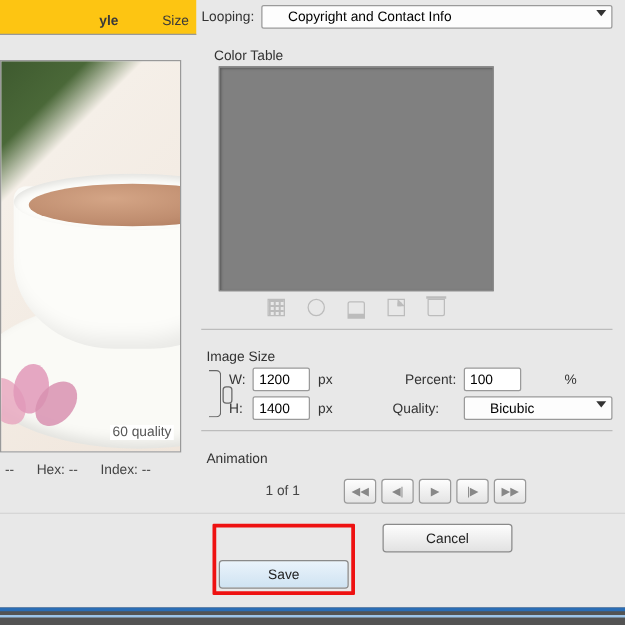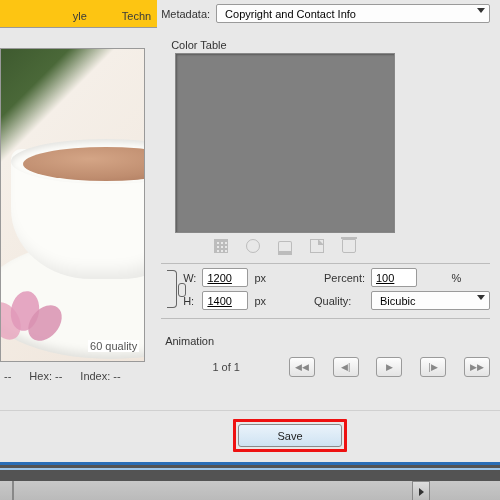--- a/index.html
+++ b/index.html
@@ -2,21 +2,21 @@
 <html><head>
 <meta charset="utf-8">
 <style>
 * { box-sizing: border-box; margin: 0; padding: 0; font-family: Tahoma, Arial, sans-serif; font-size: 11px; }
 body { background: #e8e8e8; width: 500px; height: 500px; overflow: hidden; position: relative; }
 
 .main { display: flex; background: #e8e8e8; height: 410px; }
 
 .left-panel { width: 210px; background: #e8e8e8; position: relative; }
 .yellow-bar { background: #fdc512; color: #3a3a3a; height: 28px; line-height: 28px; text-align: right; padding-right: 6px; font-size: 18px; overflow: hidden; border-bottom: 1px solid #999; }
-.yellow-bar span:first-child { margin-right: 30px; }
+.yellow-bar span:first-child { margin-right: 30px; font-weight: bold; }
 
 .preview-frame { border: 1px solid #999; background: #fff; position: absolute; left: 0; top: 48px; right: 12px; bottom: 48px; box-shadow: inset 0 0 0 1px #ccc; overflow: hidden; }
 .preview-img { width: 100%; height: 100%; position: relative; background: linear-gradient(135deg, #3e5a2f 0%, #4a6838 15%, #f5efe8 25%, #f0e6dc 100%); }
 .cup { position: absolute; left: 0; top: 70px; width: 200px; height: 180px; }
 .saucer { position: absolute; left: -20px; top: 120px; width: 260px; height: 120px; background: #fafaf6; border-radius: 50%; box-shadow: inset 0 -5px 10px rgba(0,0,0,0.1); }
 .cup-body { position: absolute; left: 10px; top: 30px; width: 190px; height: 130px; background: #fcfcf9; border-radius: 10px 10px 80px 80px / 10px 10px 70px 70px; box-shadow: inset -8px -8px 15px rgba(0,0,0,0.08); }
 .cup-rim { position: absolute; left: 10px; top: 20px; width: 190px; height: 45px; background: #fcfcf9; border-radius: 50%; box-shadow: inset 0 3px 6px rgba(0,0,0,0.1); }
 .coffee { position: absolute; left: 22px; top: 28px; width: 166px; height: 34px; background: radial-gradient(ellipse at 40% 35%, #d4a586 0%, #bf8d6f 60%, #a8755a 100%); border-radius: 50%; }
 .flower { position: absolute; left: -10px; bottom: 10px; width: 80px; height: 60px; }
 .petal { position: absolute; width: 28px; height: 40px; background: #e8a8c0; border-radius: 50% 50% 50% 50%; opacity: 0.85; }
@@ -25,72 +25,72 @@
 .petal:nth-child(3){ left:40px; top:12px; transform:rotate(40deg); background:#d890b0; }
 
 .quality-label { position: absolute; right: 18px; bottom: 58px; color: #555; background: #fff; padding: 0 2px; }
 .status-row { position: absolute; left: 0; bottom: 28px; font-size: 11px; color: #444; display:flex; gap: 18px; padding-left: 4px;}
 
 .right-panel { flex: 1; background: #e8e8e8; padding: 0 10px 0 4px; }
 
 .row { display: flex; align-items: center; margin: 4px 0; gap: 6px; }
 .lbl { color: #333; }
 
-.dropdown { flex: 1; background: #fdfdfd; border: 1px solid #9a9a9a; height: 19px; display: flex; align-items: center; padding: 0 8px; position: relative; border-radius: 2px; }
+.dropdown { flex: 1; background: #fdfdfd; border: 1px solid #9a9a9a; height: 19px; display: flex; align-items: center; padding: 0 20px; position: relative; border-radius: 2px; }
 .dropdown .arrow { position: absolute; right: 4px; top: 3px; width: 0; height: 0; border-left: 4px solid transparent; border-right: 4px solid transparent; border-top: 5px solid #333; }
 
 .section-label { display: block; margin: 16px 0 2px 10px; color: #333; }
 
 .color-table-box { margin-left: 14px; width: 220px; height: 180px; background: #808080; border: 1px solid #888; box-shadow: inset 1px 1px 2px rgba(0,0,0,0.3); position: relative; }
 
 .ct-icons { display: flex; gap: 18px; justify-content: center; margin: 6px 0 2px 14px; width: 220px; }
 .ct-icons span { width: 14px; height: 14px; display: inline-block; opacity: 0.45; }
 .ico-grid { background: linear-gradient(#888 50%, transparent 50%) 0 0/4px 4px, linear-gradient(90deg,#888 50%, transparent 50%) 0 0/4px 4px; border:1px solid #888;}
 .ico-circ { border: 1.5px solid #888; border-radius: 50%; }
 .ico-lock { border: 1.5px solid #888; border-radius: 2px 2px 0 0; border-bottom: 4px solid #888; height:10px; width:10px; margin-top:2px;}
 .ico-page { border: 1.5px solid #888; position:relative; }
 .ico-page:after{content:"";position:absolute;right:-1px;top:-1px;border:3px solid transparent;border-left-color:#888;border-bottom-color:#888;}
 .ico-trash { border: 1.5px solid #888; border-radius: 0 0 2px 2px; position:relative;}
 .ico-trash:before{content:"";position:absolute;left:-2px;right:-2px;top:-3px;height:2px;background:#888;}
 
 .divider { border-top: 1px solid #bcbcbc; margin: 8px 0 4px 0; }
 
-.field { background: #fff; border: 1px solid #9a9a9a; height: 19px; width: 46px; padding: 0 4px; display: inline-flex; align-items: center; border-radius: 2px; text-decoration: underline; }
+.field { background: #fff; border: 1px solid #9a9a9a; height: 19px; width: 46px; padding: 0 4px; display: inline-flex; align-items: center; border-radius: 2px; }
 .unit { color: #333; }
 
 .size-grid { display: grid; grid-template-columns: auto auto auto auto auto auto auto; gap: 4px 6px; align-items: center; margin-left: 6px; }
 .bracket { grid-row: 1 / span 2; width: 10px; height: 38px; border: 1.5px solid #666; border-left: none; border-radius: 0 4px 4px 0; position: relative; align-self: center; }
 .link-icon { position: absolute; right: -10px; top: 12px; width: 8px; height: 14px; border: 1.5px solid #666; border-radius: 3px; }
 
 .anim .dropdown { width: 160px; flex: none; }
 
-.pager { display: flex; align-items: center; justify-content: space-between; gap: 4px; margin: 10px 0 0 0; padding-left: 20px;}
+.pager { display: flex; align-items: center; justify-content: flex-start; gap: 4px; margin: 10px 0 0 0; padding-left: 20px;}
 .pager-label { width: 90px; text-align: center; color: #444; }
 .pbtn { width: 26px; height: 20px; background: linear-gradient(#fdfdfd,#e4e4e4); border: 1px solid #9a9a9a; border-radius: 3px; display: inline-flex; align-items: center; justify-content: center; color: #888; font-size: 9px; }
 
 .button-row { display: flex; gap: 22px; justify-content: center; padding: 8px 0 10px 80px; background: #e8e8e8; border-top: 1px solid #d0d0d0; }
 .btn { width: 104px; height: 23px; background: linear-gradient(#fdfdfd,#e2e2e2); border: 1px solid #8a8a8a; border-radius: 3px; display: inline-flex; align-items: center; justify-content: center; color: #222; }
-.btn.primary { background: linear-gradient(#eaf3fb,#cfe3f2); }
+.btn.primary { background: linear-gradient(#eaf3fb,#cfe3f2); margin-top: 24px; }
 .highlight-box { border: 3px solid #e11; padding: 2px; border-radius: 1px; }
 
 .bottom-strip { height: 50px; background: #535353; border-top: 3px solid #2a6db5; position: relative; }
 .bottom-strip:before { content:""; position:absolute; left:0; right:0; top:3px; height:2px; background:#9cc4e8; }
 .strip-inner { position:absolute; left:0; right:0; top:16px; height:22px; background: linear-gradient(#c8c8c8,#b8b8b8); }
 .strip-mark { position:absolute; top:16px; height:22px; width:2px; background:#888; }
 .strip-btn { position:absolute; right:70px; top:16px; width:18px; height:22px; background:linear-gradient(#ddd,#bbb); border:1px solid #888; display:flex;align-items:center;justify-content:center;}
 .strip-btn .tri{width:0;height:0;border-top:4px solid transparent;border-bottom:4px solid transparent;border-left:5px solid #333;}
 </style>
 </head>
 <body>
 
 <div class="main">
   <div class="left-panel">
     <div class="yellow-bar">
       <span>yle</span>
-      <span>Techn</span>
+      <span>Size</span>
     </div>
     <div class="preview-frame">
       <div class="preview-img">
         <div class="cup">
           <div class="saucer"></div>
           <div class="cup-body"></div>
           <div class="cup-rim"></div>
           <div class="coffee"></div>
         </div>
         <div class="flower">
@@ -103,21 +103,21 @@
     <div class="quality-label">60 quality</div>
     <div class="status-row">
       <span>--</span>
       <span>Hex: --</span>
       <span>Index: --</span>
     </div>
   </div>
 
   <div class="right-panel">
     <div class="row">
-      <span class="lbl">Metadata:</span>
+      <span class="lbl">Looping:</span>
       <div class="dropdown">
         <span>Copyright and Contact Info</span>
         <span class="arrow"></span>
       </div>
     </div>
 
     <span class="section-label">Color Table</span>
     <div style="position:relative;">
 
       <div class="color-table-box"></div>
@@ -125,20 +125,21 @@
     <div class="ct-icons">
       <span class="ico-grid"></span>
       <span class="ico-circ"></span>
       <span class="ico-lock"></span>
       <span class="ico-page"></span>
       <span class="ico-trash"></span>
     </div>
 
     <div class="divider"></div>
 
+    <span class="section-label" style="margin-left:4px">Image Size</span>
     <div class="size-grid">
       <span class="lbl">W:</span>
       <span class="field">
           <span>1200</span>
         </span>
       <span class="unit">px</span>
       <div class="bracket">
           <span class="link-icon"></span>
         </div>
       <span class="lbl" style="margin-left:52px">Percent:</span>
@@ -174,20 +175,23 @@
     </div>
   </div>
 </div>
 
 <div class="button-row">
   <span class="highlight-box">
     <button class="btn primary">
         <span>Save</span>
       </button>
   </span>
+  <button class="btn">
+      <span>Cancel</span>
+    </button>
 </div>
 
 <div class="bottom-strip">
   <div class="strip-inner"></div>
   <div class="strip-mark" style="left:12px"></div>
   <div class="strip-btn">
       <span class="tri"></span>
     </div>
 </div>
 

